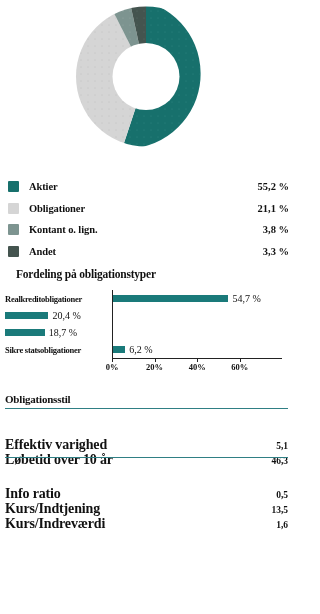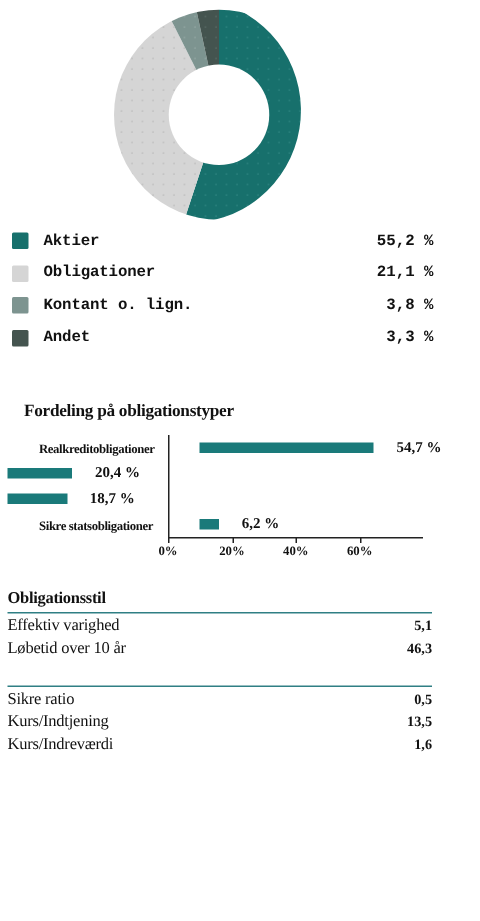--- a/index.html
+++ b/index.html
@@ -26,23 +26,22 @@
     background: #ffffff;
   }
   .donut-svg {
     display: block;
   }
 
   
   .legend {
     position: absolute;
     left: 0px;
-    top: 150px;
+    top: 176px;
     width: 301px;
-    font-family: Liberation Mono, monospace;
   }
   .legend-row {
     display: flex;
     align-items: center;
     height: 21.5px;
     padding: 0 12px 0 8px;
   }
   .legend-swatch {
     width: 11px;
     height: 11px;
@@ -92,37 +91,36 @@
   .bar-cat {
     width: 107px;
     flex: 0 0 107px;
     font-size: 8.5px;
     font-weight: bold;
     text-align: left;
     white-space: nowrap;
     letter-spacing: -0.25px;
     padding-right: 2px;
     box-sizing: border-box;
-    margin-left: 21px;
   }
   .bar-track {
     flex: 1 1 auto;
     position: relative;
     height: 100%;
     display: flex;
     align-items: center;
   }
   .bar-fill {
     height: 7.5px;
     background: #1a7a7a;
   }
   .bar-val {
     font-size: 10px;
-    font-weight: bold;
-    margin-left: 15px;
+    font-weight: normal;
+    margin-left: 4px;
     white-space: nowrap;
   }
   .axis-line-v {
     position: absolute;
     left: 107px;
     top: 0;
     width: 1px;
     height: 68px;
     background: #222;
   }
@@ -179,24 +177,25 @@
   }
   .table-row {
     display: flex;
     align-items: baseline;
     justify-content: space-between;
     padding: 2px 13px 1px 5px;
     height: 15px;
     box-sizing: border-box;
   }
   .table-key {
-    font-size: 11px;
-    font-weight: normal;
+    font-size: 14px;
+    font-weight: bold;
     white-space: nowrap;
     letter-spacing: -0.15px;
+    margin-top: 26px;
   }
   .table-val {
     font-size: 9.5px;
     font-weight: bold;
     white-space: nowrap;
   }
 </style>
 </head>
 <body>
 
@@ -338,21 +337,21 @@
     <span class="table-val">46,3</span>
   </div>
 
 </div>
 
 <div class="table-block" id="noegletal-block">
 
   <div class="table-rule"></div>
 
   <div class="table-row">
-    <span class="table-key">Sikre ratio</span>
+    <span class="table-key">Info ratio</span>
     <span class="table-val">0,5</span>
   </div>
 
   <div class="table-row">
     <span class="table-key">Kurs/Indtjening</span>
     <span class="table-val">13,5</span>
   </div>
 
   <div class="table-row">
     <span class="table-key">Kurs/Indreværdi</span>

